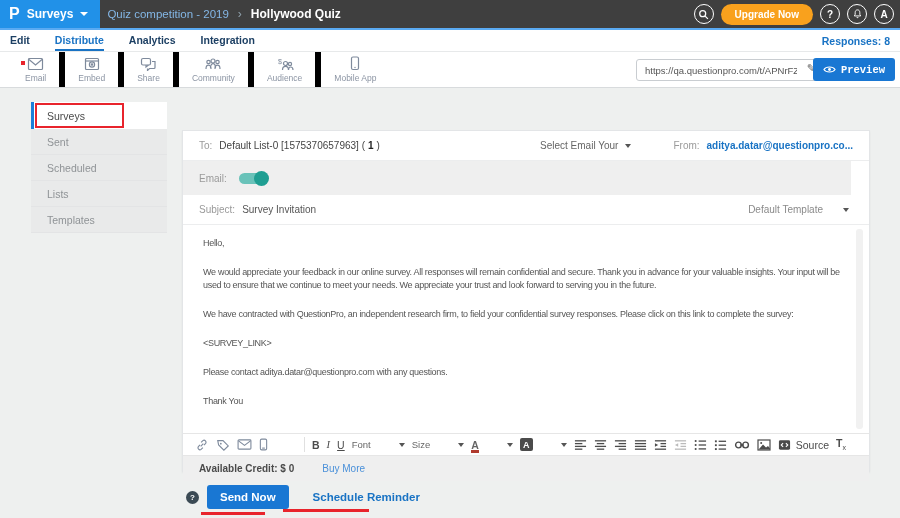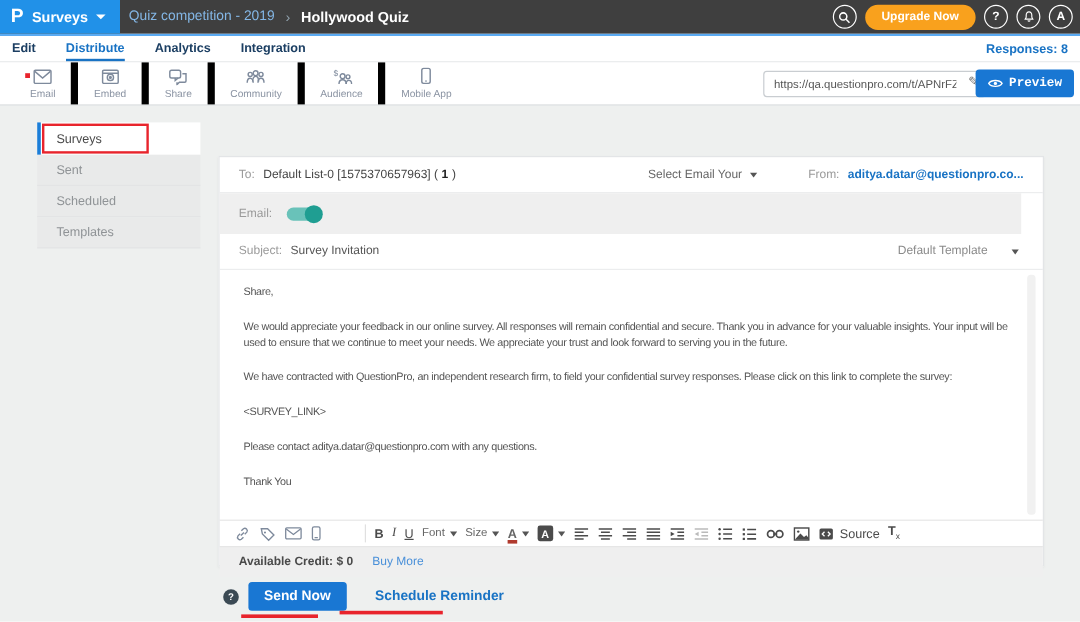--- a/index.html
+++ b/index.html
@@ -98,36 +98,36 @@
                     background:#f1f1f1; border-radius:3px; }
   .body-scrollthumb { width:7px; height:70px; background:#dedede; border-radius:3px; }
 
   .row-editor { height:22px; border-top:1px solid #e6e6e6; display:flex; align-items:center;
                 padding:0 12px; gap:7px; color:#4b4b4b; }
   .ed-icon { display:flex; align-items:center; cursor:pointer; }
   .ed-text { font-size:10.5px; cursor:pointer; }
   .ed-b { font-weight:bold; }
   .ed-i { font-style:italic; font-family:"Liberation Serif", serif; }
   .ed-u { text-decoration:underline; }
-  .ed-dd { display:flex; align-items:center; gap:4px; font-size:9.5px; color:#666; cursor:pointer; }
+  .ed-dd { display:flex; align-items:center; gap:28px; font-size:9.5px; color:#666; cursor:pointer; }
   .ed-sep { width:1px; height:15px; background:#e0e0e0; }
   .ed-spacer { width:22px; }
   .ed-color { position:relative; font-size:10.5px; font-weight:bold; line-height:10px; }
   .ed-color .bar { position:absolute; left:0; right:0; bottom:-3px; height:3px; background:#b03a2e; }
   .ed-bgcolor { background:#4b4b4b; color:#fff; font-size:9px; font-weight:bold;
                 width:13px; height:13px; display:flex; align-items:center; justify-content:center;
                 border-radius:2px; }
   .ed-disabled { opacity:.38; }
   .ed-clear { font-size:10.5px; }
   .ed-clear sub { font-size:7px; }
 
   .row-footer { height:26px; background:#efefef; border-top:1px solid #e6e6e6;
                 display:flex; align-items:center; padding:0 16px; font-size:10px; }
   .credit { color:#4a4a4a; font-weight:bold; }
-  .buy-more { color:#4a90d9; margin-left:16px; cursor:pointer; }
+  .buy-more { color:#4a90d9; margin-left:28px; cursor:pointer; }
 
   .actions { position:absolute; left:186px; top:397px; display:flex; align-items:center; }
   .help-dot { width:13px; height:13px; border-radius:50%; background:#3b4a54; color:#fff;
               font-size:8px; font-weight:bold; display:flex; align-items:center; justify-content:center; }
   .send-btn { margin-left:8px; background:#1977d3; color:#fff; border:none; border-radius:3px;
               font-size:11.5px; font-weight:bold; padding:6px 13px; font-family:inherit; }
   .schedule-link { margin-left:24px; color:#1973c4; font-size:11.5px; font-weight:bold;
                    text-decoration:none; cursor:pointer; }
 
   
@@ -274,20 +274,23 @@
     <div class="side-item active">
       <span>Surveys</span>
     </div>
     <div class="side-item">
       <span>Sent</span>
     </div>
     <div class="side-item">
       <span>Scheduled</span>
     </div>
     <div class="side-item">
+      <span>Lists</span>
+    </div>
+    <div class="side-item">
       <span>Templates</span>
     </div>
   </aside>
 
   <section class="card">
 
     <div class="row-to">
       <span class="lbl">To:</span>
       <span class="to-value">
         <span>Default List-0 [1575370657963] (</span><span class="to-count">1</span><span>)</span>
@@ -314,21 +317,21 @@
     <div class="row-subject">
       <span class="lbl">Subject:</span>
       <span class="subject-value">Survey Invitation</span>
       <span class="template-dd">
         <span>Default Template</span>
         <span class="caret-d"></span>
       </span>
     </div>
 
     <div class="row-body">
-      <p>Share,</p>
+      <p>Hello,</p>
       <p>We would appreciate your feedback in our online survey. All responses will remain confidential and secure. Thank you in advance for your valuable insights. Your input will be used to ensure that we continue to meet your needs. We appreciate your trust and look forward to serving you in the future.</p>
       <p>We have contracted with QuestionPro, an independent research firm, to field your confidential survey responses. Please click on this link to complete the survey:</p>
       <p>&lt;SURVEY_LINK&gt;</p>
       <p>Please contact aditya.datar@questionpro.com with any questions.</p>
       <p>Thank You</p>
       <span class="body-scrollbar">
         <span class="body-scrollthumb"></span>
       </span>
     </div>
 

